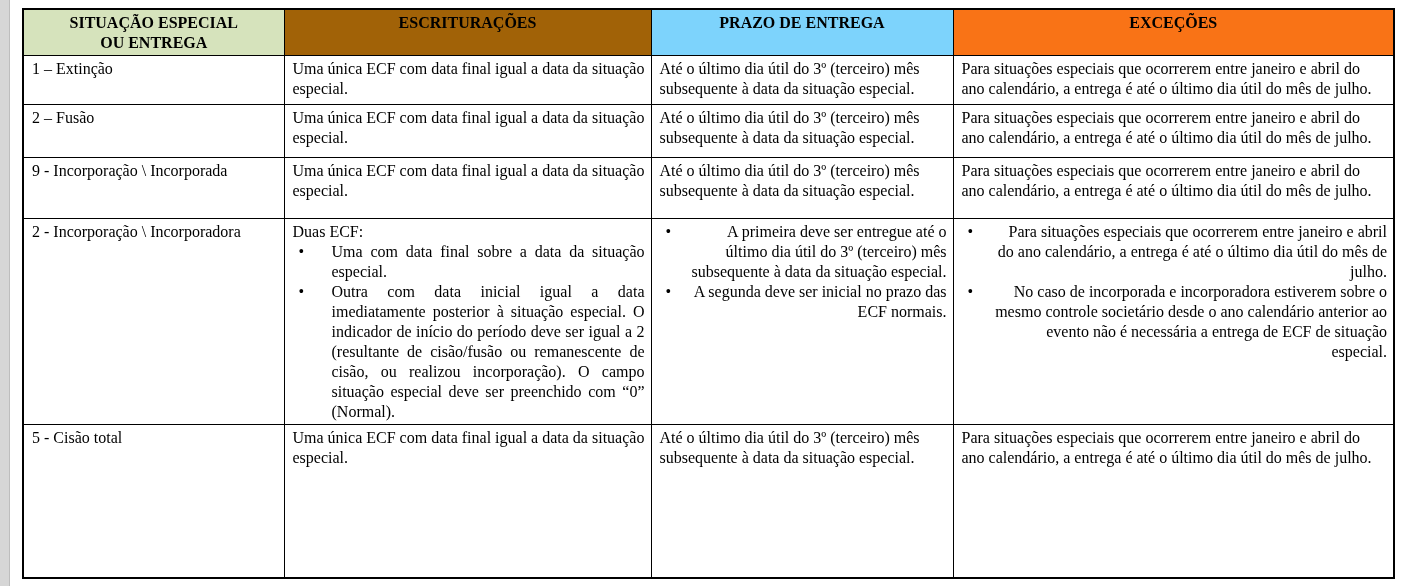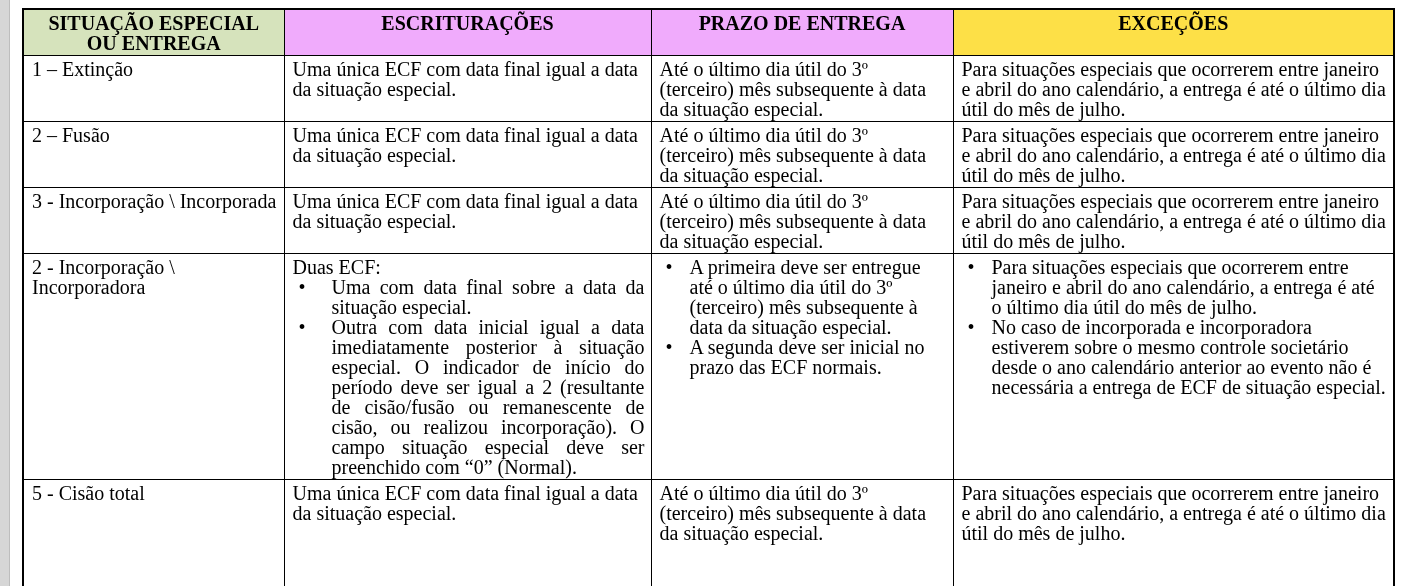--- a/index.html
+++ b/index.html
@@ -19,21 +19,21 @@
   .doc{position:absolute;left:22px;top:8px;}
   table.ecf{
     border-collapse:collapse;
     table-layout:fixed;
     width:1371px;
     border:2px solid #000;
   }
   .ecf th,.ecf td{
     border:1px solid #000;
     vertical-align:top;
-    font-size:20px;
+    font-size:16px;
   }
   .ecf th{
     background:#d6e3bc;
     font-weight:bold;
     text-align:center;
     padding:3px 4px 2px 4px;
     line-height:20px;
   }
   .ecf td{
     padding:3px 6px 2px 8px;
@@ -47,21 +47,21 @@
   tr.r1{height:49px}
   tr.r2{height:53px}
   tr.r3{height:61px}
   tr.r4{height:190px}
   tr.r5{height:153px}
   p{margin:0;}
   ul.blt{list-style:none;margin:0;padding:0;}
   ul.blt li{display:flex;margin-left:6px;}
   ul.blt .dot{flex:none;width:24px;}
   ul.blt.wide .dot{flex:none;width:33px;}
-  ul.blt .txt{flex:1 1 auto;}
+  ul.blt .txt{flex:1 1 auto;text-align:right;}
   ul.blt.just .txt{text-align:justify;}
 </style>
 </head>
 <body style="background-color: rgb(255, 255, 255);">
 
 <div class="gutter" style="background-color: rgb(214, 214, 214);"></div>
 
 <div class="doc">
   <table class="ecf">
     <colgroup>
@@ -69,23 +69,23 @@
         <col class="c2">
         <col class="c3">
         <col class="c4">
     </colgroup>
     <thead>
       <tr class="hdr">
         <th style="background-color: rgb(214, 227, 188);">
           <span>SITUAÇÃO ESPECIAL</span><br>
           <span>OU ENTREGA</span>
         </th>
-        <th style="background-color: #f0abfc; margin-top: 43px;">ESCRITURAÇÕES</th>
-        <th style="background-color: #f0abfc;">PRAZO DE ENTREGA</th>
-        <th style="background-color: #fde047;">EXCEÇÕES</th>
+        <th style="background-color: #a16207; margin-top: 43px;">ESCRITURAÇÕES</th>
+        <th style="background-color: #7dd3fc;">PRAZO DE ENTREGA</th>
+        <th style="background-color: #f97316;">EXCEÇÕES</th>
       </tr>
     </thead>
     <tbody>
       <tr class="r1">
         <td>
             <p>1 – Extinção</p>
           </td>
         <td>
             <p>Uma única ECF com data final igual a data da situação especial.</p>
           </td>
@@ -105,21 +105,21 @@
           </td>
         <td>
             <p>Até o último dia útil do 3º (terceiro) mês subsequente à data da situação especial.</p>
           </td>
         <td>
             <p>Para situações especiais que ocorrerem entre janeiro e abril do ano calendário, a entrega é até o último dia útil do mês de julho.</p>
           </td>
       </tr>
       <tr class="r3">
         <td>
-            <p>3 - Incorporação \ Incorporada</p>
+            <p>9 - Incorporação \ Incorporada</p>
           </td>
         <td>
             <p>Uma única ECF com data final igual a data da situação especial.</p>
           </td>
         <td>
             <p>Até o último dia útil do 3º (terceiro) mês subsequente à data da situação especial.</p>
           </td>
         <td>
             <p>Para situações especiais que ocorrerem entre janeiro e abril do ano calendário, a entrega é até o último dia útil do mês de julho.</p>
           </td>

